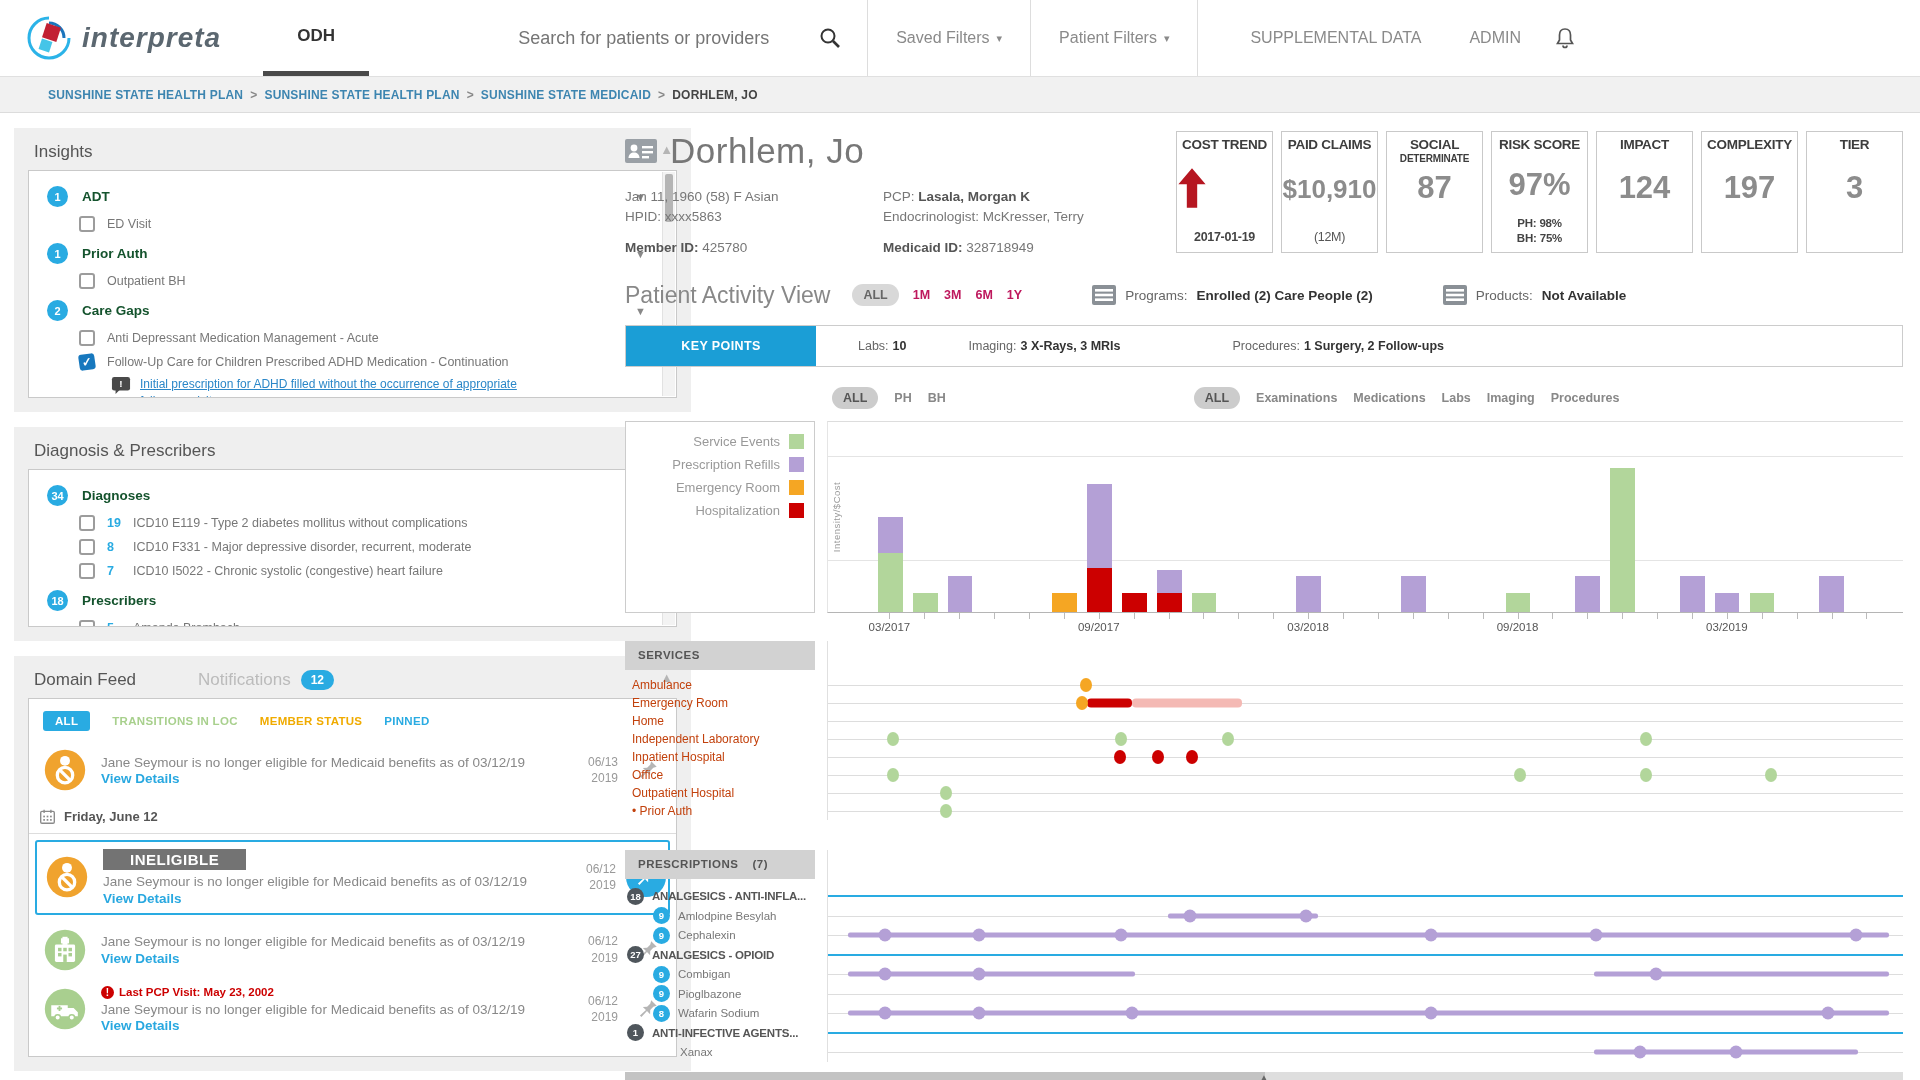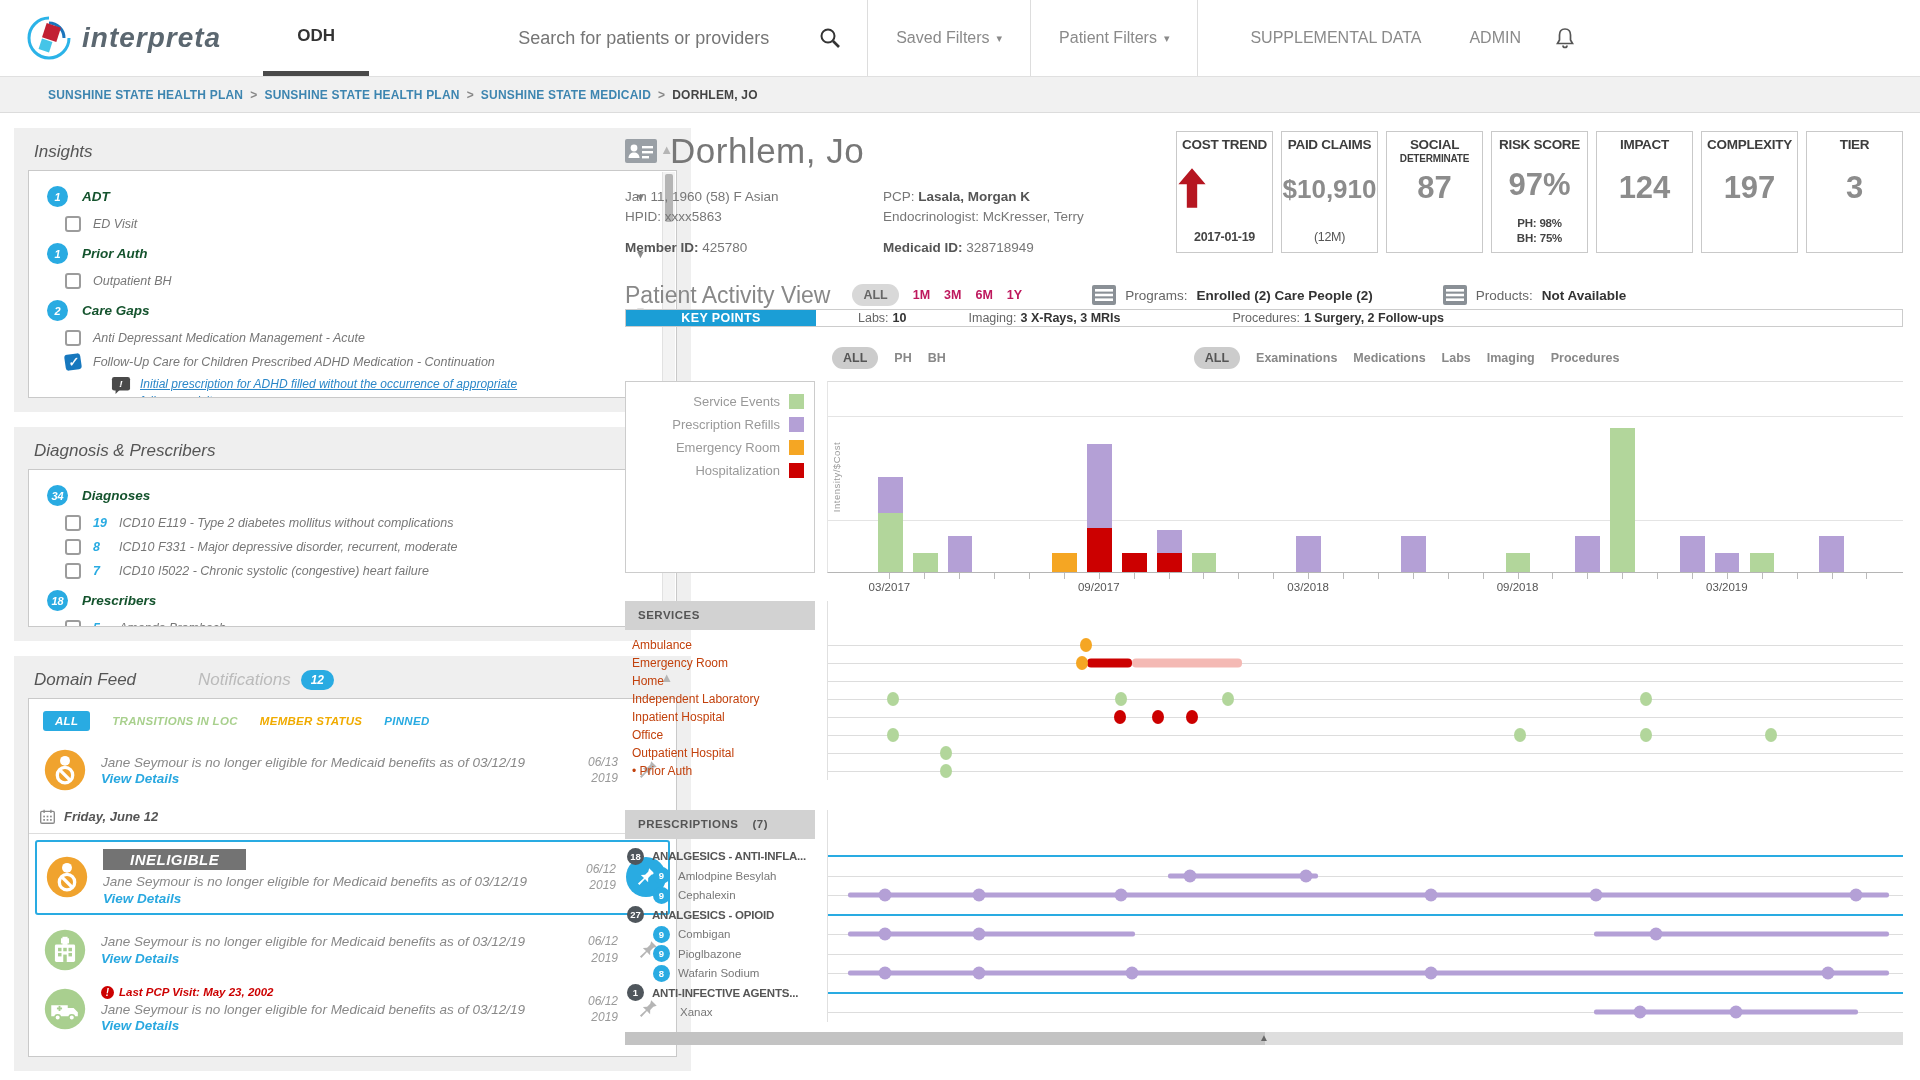--- a/index.html
+++ b/index.html
@@ -20,36 +20,36 @@
   .nav-plain { padding:0 24px; }
   .bell-wrap { display:flex; align-items:center; padding:0 10px; margin-right:335px; }
 
   
   .breadcrumb { height:37px; background:#f1f1f1; border-top:1px solid #e0e0e0; border-bottom:1px solid #dcdcdc; display:flex; align-items:center; padding-left:48px; font-size:12px; font-weight:bold; letter-spacing:.2px; }
   .crumb-link { color:#3d85b0; cursor:pointer; text-transform:uppercase; }
   .crumb-sep { color:#888; margin:0 7px; }
   .crumb-current { color:#444; text-transform:uppercase; }
 
   
-  .sidebar { position:absolute; left:14px; top:128px; width:677px; bottom:9px; display:flex; flex-direction:column; gap:15px; overflow:hidden;font-style:italic; }
+  .sidebar { position:absolute; left:14px; top:128px; width:677px; bottom:9px; display:flex; flex-direction:column; gap:15px; overflow:hidden; }
   .mainarea { position:absolute; left:625px; top:113px; width:1278px; bottom:0; }
 
   
   .panel { background:#efefef; padding:12px 14px 14px 14px; }
   .panel-head { display:flex; align-items:center; position:relative; padding:2px 4px 8px 6px; }
   .panel-title { font-size:17px; color:#555; }
   .collapse { position:absolute; right:4px; top:2px; color:#b5b5b5; font-size:13px; cursor:pointer; }
   .panel-box { background:#fff; border:1px solid #c9c9c9; position:relative; overflow:hidden; }
   .vscroll { position:absolute; right:1px; top:1px; bottom:1px; width:13px; background:#f3f3f3; border-left:1px solid #e2e2e2; }
   .vscroll .thumb { position:absolute; top:2px; left:2px; right:2px; height:48px; background:#b5b5b5; border-radius:2px; }
   .grp-row { display:flex; align-items:center; padding:7px 30px 5px 18px; position:relative; }
   .grp-badge { width:21px; height:21px; border-radius:50%; background:#29abe2; color:#fff; font-size:11px; font-weight:bold; display:flex; align-items:center; justify-content:center; margin-right:14px; flex:none; }
   .grp-label { font-size:13.5px; font-weight:bold; color:#14532d; }
   .grp-caret { position:absolute; right:30px; color:#888; font-size:11px; cursor:pointer; }
-  .chk-row { display:flex; align-items:flex-start; padding:4px 30px 4px 36px; }
+  .chk-row { display:flex; align-items:flex-start; padding:4px 30px 4px 50px; }
   .chk { width:16px; height:16px; border:2px solid #9c9c9c; border-radius:3px; background:#fff; flex:none; margin-right:12px; cursor:pointer; }
   .chk.checked { background:#1778be; border-color:#1778be; color:#fff; font-size:12px; font-weight:bold; line-height:13px; text-align:center; transform:rotate(-8deg); }
   .chk-label { font-size:12.5px; color:#777; padding-top:1px; }
   .chk-count { font-size:12.5px; font-weight:bold; color:#29abe2; width:26px; flex:none; padding-top:1px; }
   .note-row { display:flex; gap:9px; padding:2px 30px 6px 82px; }
   .note-link { font-size:12px; color:#2b87c8; text-decoration:underline; line-height:1.4; cursor:pointer; }
 
   
   .feed-panel { flex:1; display:flex; flex-direction:column; }
   .feed-head-extra { display:flex; align-items:center; gap:10px; margin-left:62px; }
@@ -99,21 +99,21 @@
   
   .pav-row { display:flex; align-items:center; margin-top:24px; }
   .pav-title { font-size:23px; color:#888; }
   .ranges { display:flex; align-items:center; gap:14px; margin-left:22px; }
   .range { font-size:12.5px; font-weight:bold; color:#be185d; cursor:pointer; }
   .range.active { background:#d8d8d8; color:#666; border-radius:12px; padding:4px 11px; }
   .pp-group { display:flex; align-items:center; gap:9px; margin-left:70px; font-size:13.5px; color:#666; }
   .pp-group .val { font-weight:bold; color:#333; }
 
   
-  .tabs-row { display:flex; align-items:stretch; border:1px solid #ccc; height:18px; margin-top:0; background:#fff; }
+  .tabs-row { display:flex; align-items:stretch; border:1px solid #ccc; height:42px; margin-top:16px; background:#fff; }
   .tab-active { width:190px; background:#1b9ed6; color:#fff; font-size:12.5px; font-weight:bold; letter-spacing:.4px; display:flex; align-items:center; justify-content:center; cursor:pointer; }
   .tab-stat { display:flex; align-items:center; font-size:12.5px; color:#666; cursor:pointer; }
   .tab-stat .val { font-weight:bold; color:#333; margin-left:4px; }
 
   
   .subfilters { display:flex; align-items:center; margin-top:20px; }
   .pillset { display:flex; align-items:center; gap:16px; }
   .pill { font-size:12.5px; font-weight:bold; color:#888; cursor:pointer; }
   .pill.active { background:#ccc; color:#555; border-radius:12px; padding:4px 11px; }
 

